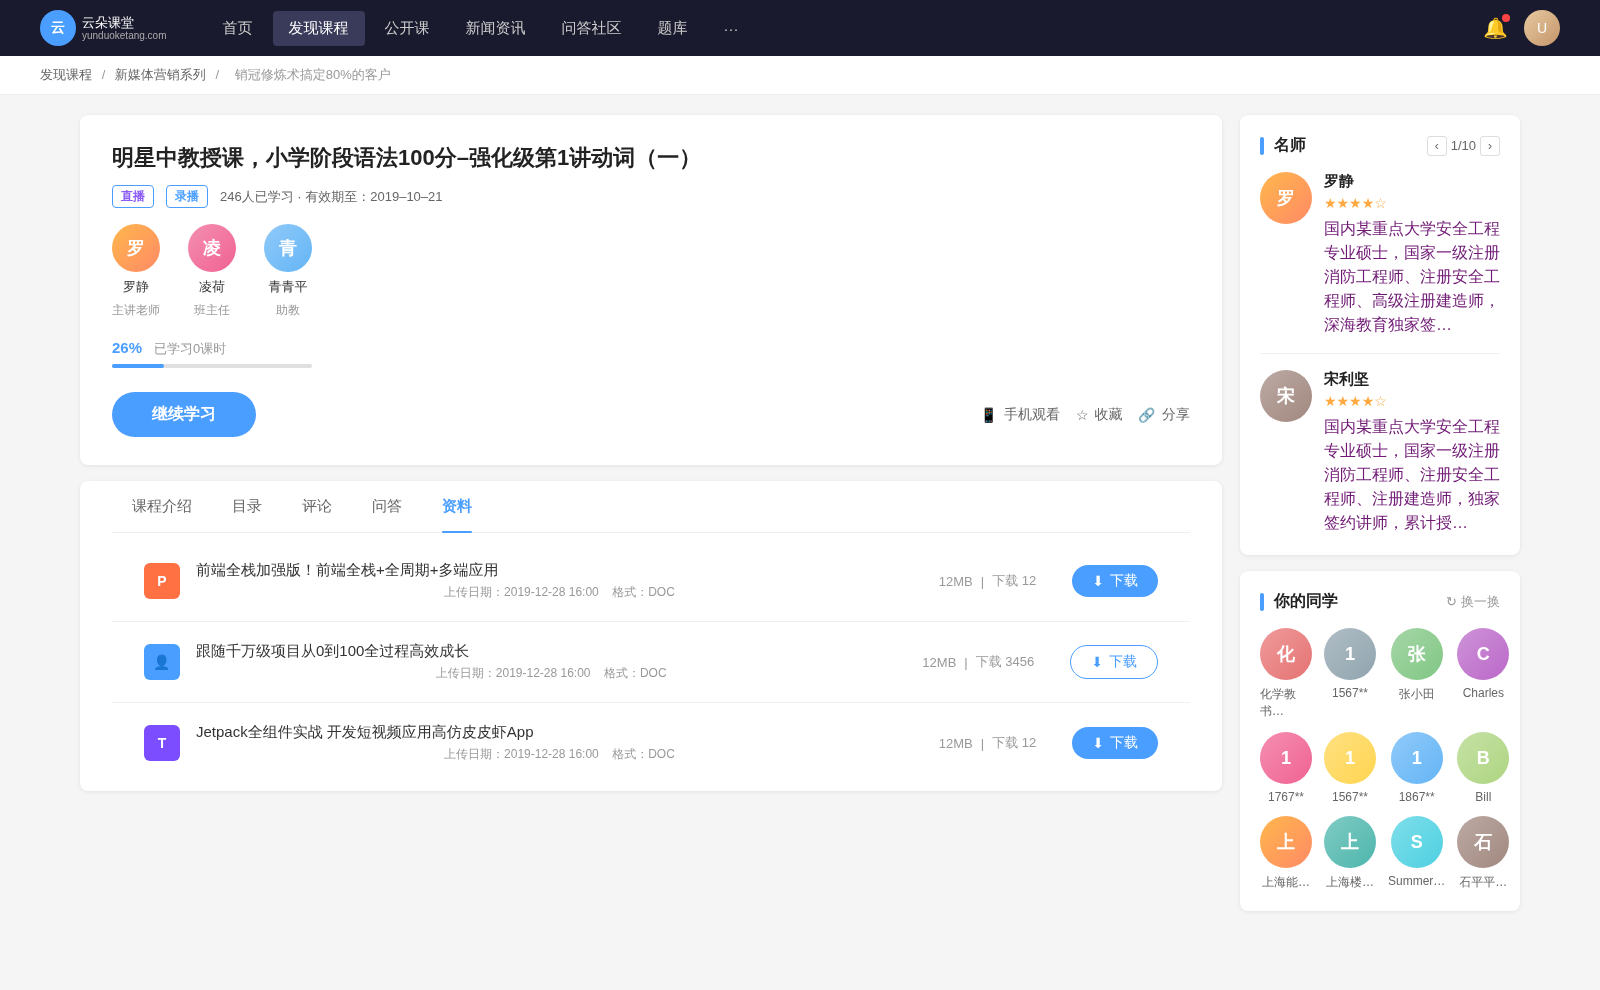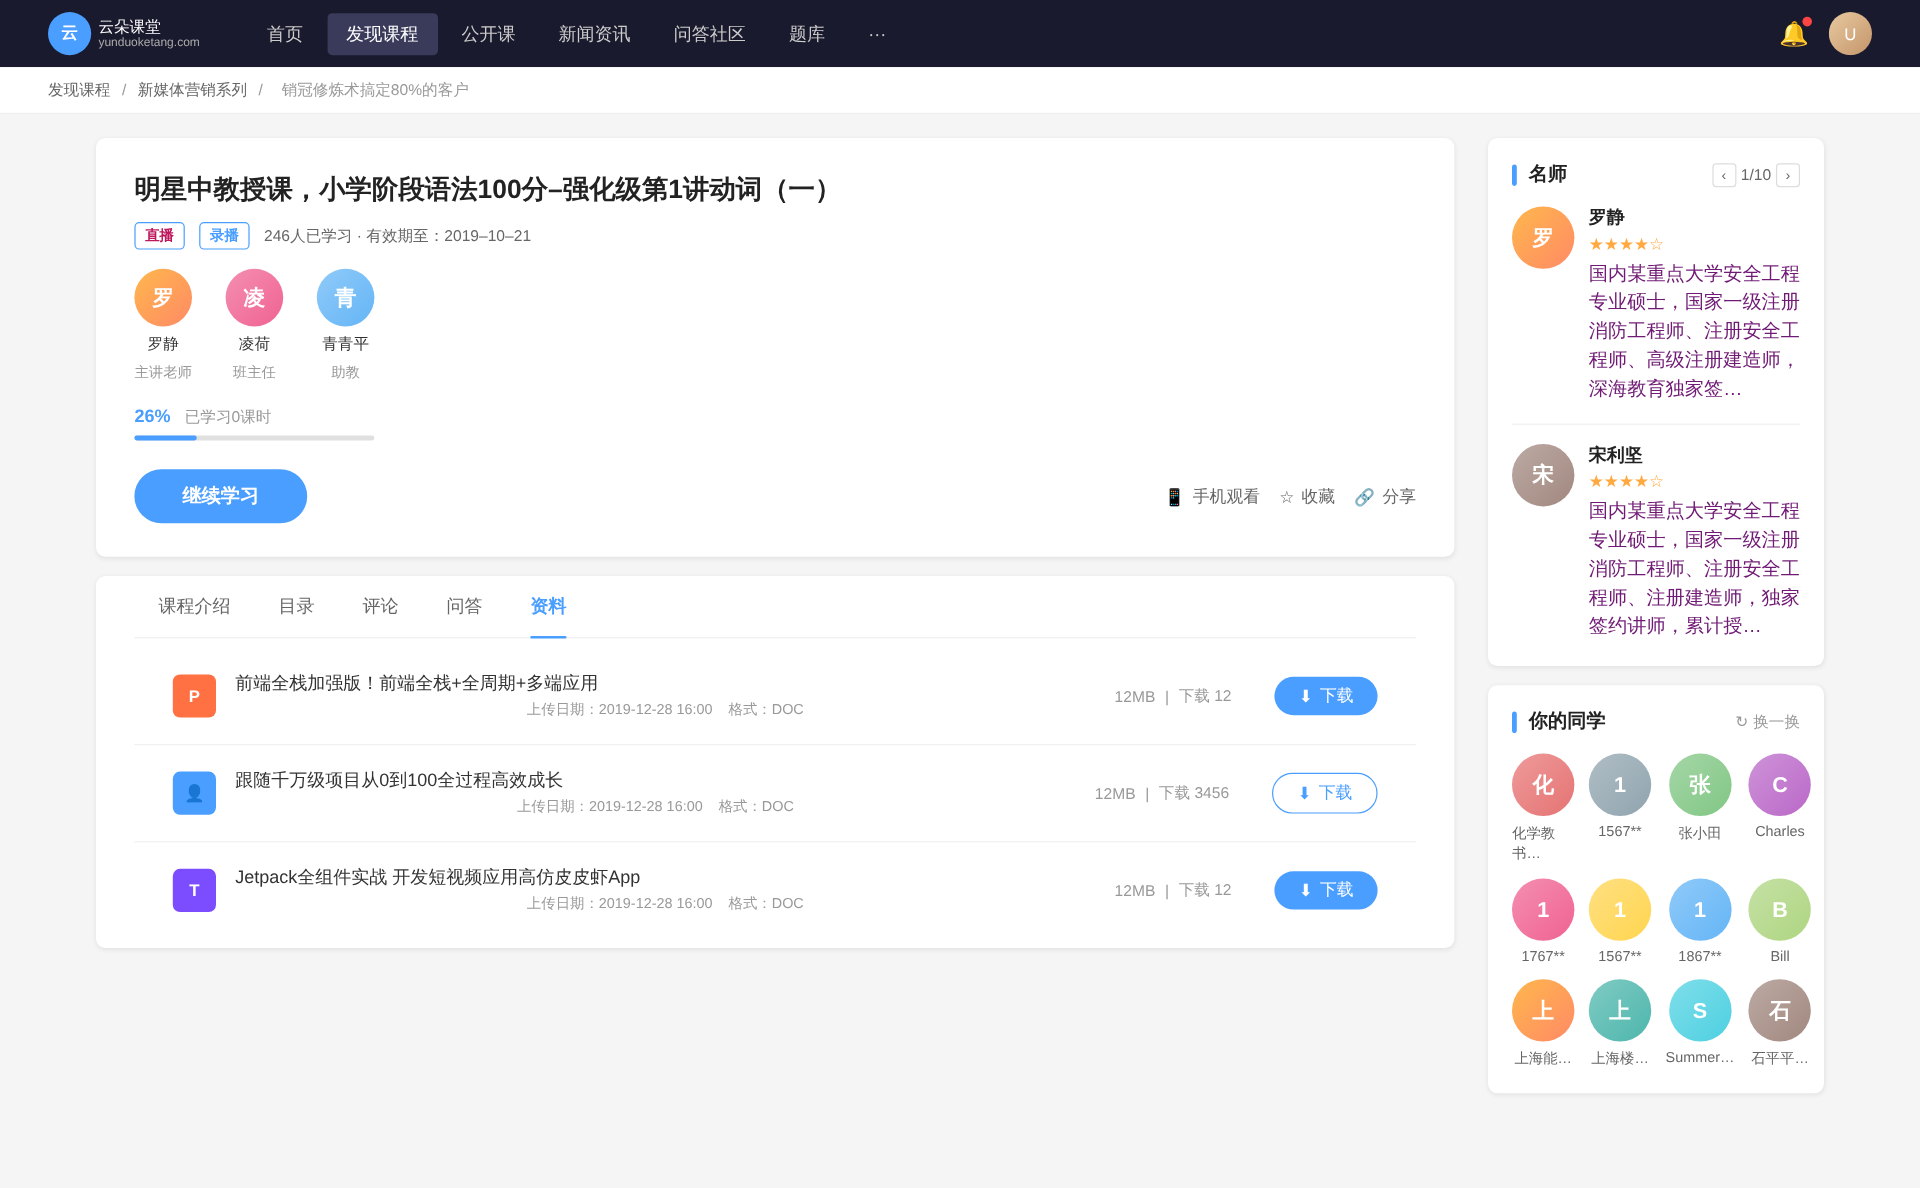--- a/index.html
+++ b/index.html
@@ -19,31 +19,31 @@
     .bell-dot { width: 8px; height: 8px; background: #ff4444; border-radius: 50%; position: absolute; top: -2px; right: -2px; }
     .avatar-nav { width: 36px; height: 36px; border-radius: 50%; background: #c9a87c; overflow: hidden; cursor: pointer; }
     .avatar-nav-inner { width: 100%; height: 100%; background: linear-gradient(135deg, #e8c9a0, #c4956a); display: flex; align-items: center; justify-content: center; color: white; font-size: 14px; }
 
     
     .breadcrumb { background: white; padding: 10px 40px; font-size: 13px; color: #666; border-bottom: 1px solid #eee; }
     .breadcrumb a { color: #666; text-decoration: none; }
     .breadcrumb span { color: #999; margin: 0 6px; }
 
     
-    .main { max-width: 1520px; margin: 20px auto; padding: 0 40px; display: flex; gap: 28px; }
+    .main { max-width: 1520px; margin: 20px auto; padding: 0 40px; display: flex; gap: 18px; }
 
     
     .left-panel { flex: 1; }
 
     
     .course-card { background: white; border-radius: 8px; padding: 28px 32px; margin-bottom: 16px; box-shadow: 0 1px 4px rgba(0,0,0,0.08); }
     .course-title { font-size: 22px; font-weight: bold; color: #222; margin-bottom: 12px; }
     .course-meta { display: flex; align-items: center; gap: 12px; margin-bottom: 16px; font-size: 13px; color: #666; }
     .badge { border-radius: 4px; padding: 2px 8px; font-size: 12px; font-weight: bold; }
-    .badge-live { border: 1px solid #4a9eff; color: #be185d; }
+    .badge-live { border: 1px solid #4a9eff; color: #8b5cf6; }
     .badge-recorded { border: 1px solid #4a9eff; color: #4a9eff; }
     .teachers-row { display: flex; align-items: center; gap: 28px; margin-bottom: 20px; }
     .teacher-item { display: flex; flex-direction: column; align-items: center; gap: 6px; }
     .teacher-avatar { width: 48px; height: 48px; border-radius: 50%; overflow: hidden; }
     .teacher-name { font-size: 13px; color: #333; }
     .teacher-role { font-size: 12px; color: #999; }
     .progress-section { margin-bottom: 24px; }
     .progress-label { font-size: 15px; color: #4a9eff; font-weight: bold; margin-bottom: 4px; }
     .progress-sub { font-size: 13px; color: #999; margin-left: 8px; }
     .progress-bar-bg { width: 200px; height: 4px; background: #e0e0e0; border-radius: 2px; margin-top: 6px; }

